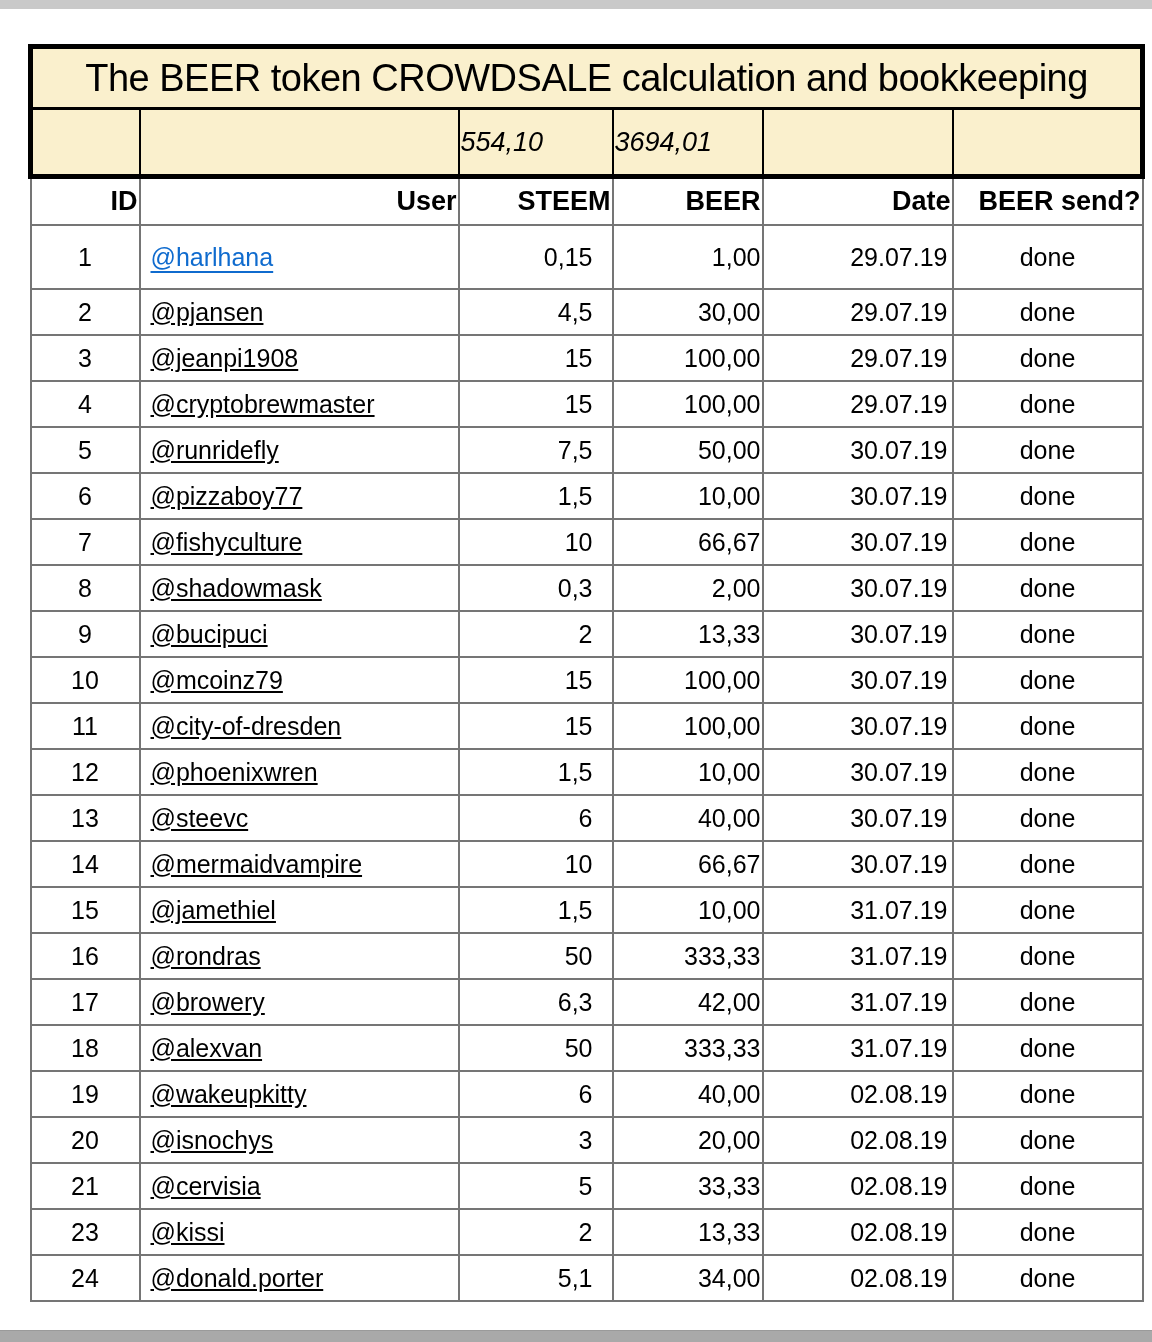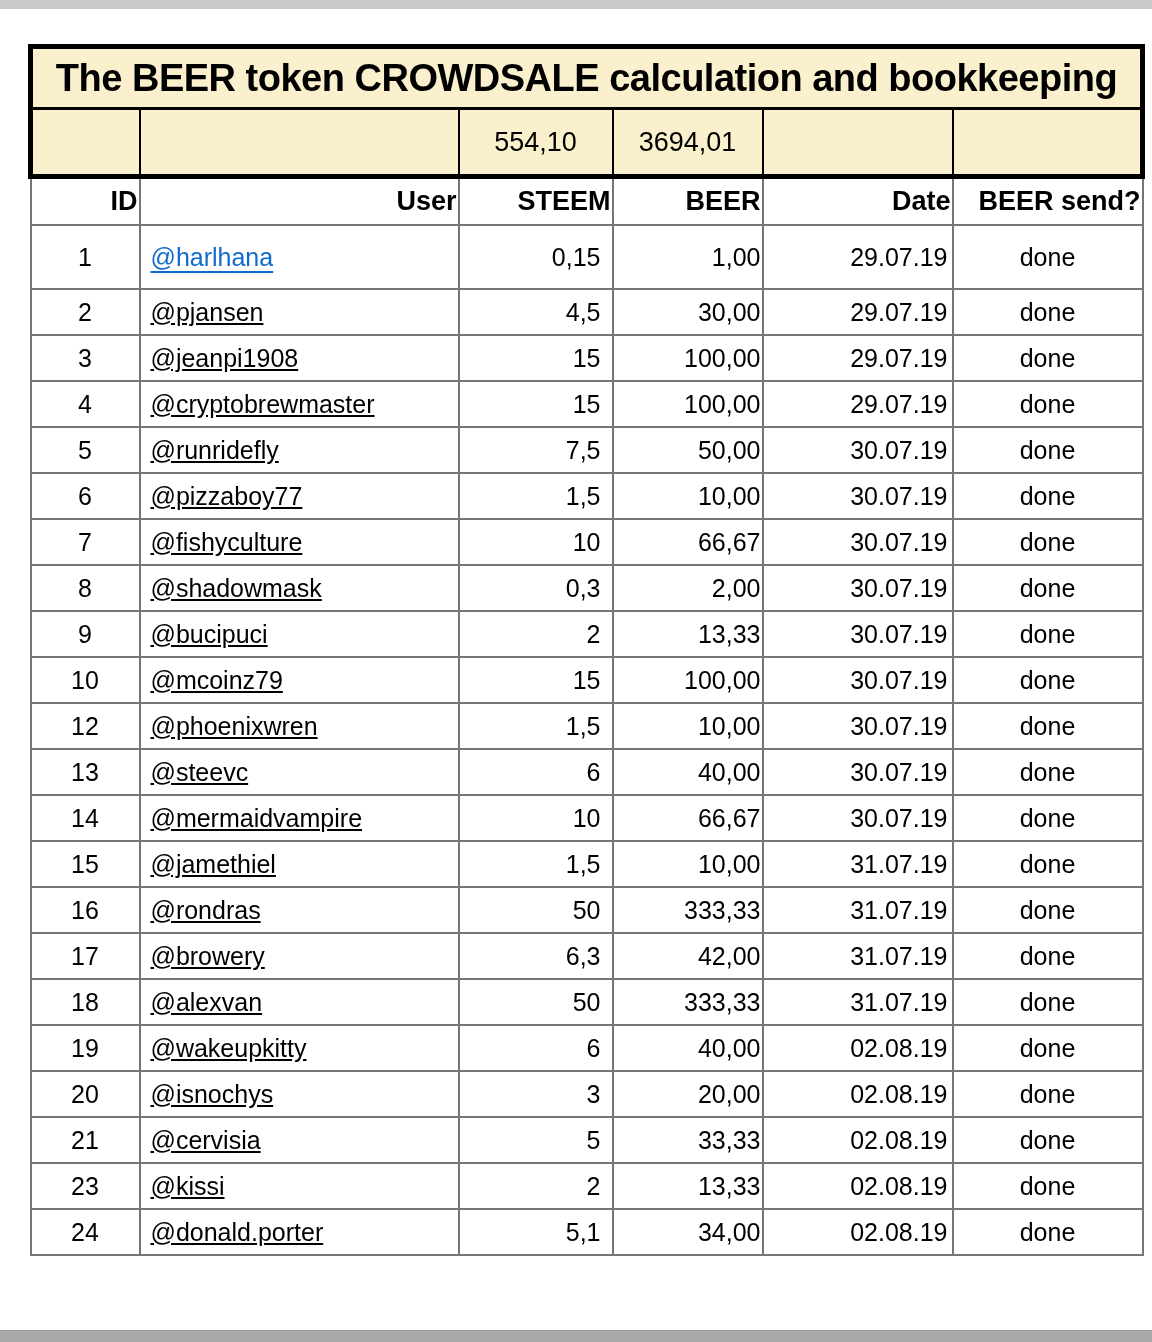--- a/index.html
+++ b/index.html
@@ -44,34 +44,34 @@
   td.c-title {
     height: 56px;
     background: var(--title-bg, #FAF0CD);
     border-top: 5px solid var(--heavy-line, #000);
     border-left: 5px solid var(--heavy-line, #000);
     border-right: 5px solid var(--heavy-line, #000);
     border-bottom: 3px solid var(--heavy-line, #000);
     text-align: center;
     vertical-align: middle;
     font-size: 38px;
-    font-weight: 700;
+    font-weight: 400;
     letter-spacing: -0.5px;
   }
   
   td.s-cell {
     height: 62px;
     background: var(--title-bg, #FAF0CD);
     border-top: 3px solid var(--heavy-line, #000);
     border-bottom: 5px solid var(--heavy-line, #000);
     border-left: 2px solid var(--heavy-line, #000);
     border-right: 2px solid var(--heavy-line, #000);
-    text-align: center;
     vertical-align: middle;
     font-size: 27px;
+    font-style: italic;
   }
   td.s-first { border-left: 5px solid var(--heavy-line, #000); }
   td.s-last  { border-right: 5px solid var(--heavy-line, #000); }
   
   tr.hdr th {
     height: 43px;
     border: 2px solid var(--grid-line, #757575);
     font-size: 27px;
     font-weight: bold;
     text-align: right;
@@ -92,21 +92,21 @@
     font-size: 25px;
     vertical-align: middle;
     background: #fff;
     overflow: hidden;
     white-space: nowrap;
   }
   tr.row-first td { height: 60px; }
   td.c-id    { text-align: center; }
   td.c-user  { text-align: left; padding-left: 10px; text-decoration: underline; }
   td.c-steem {
-    text-align: right; padding-right: 11px;
+    text-align: right; padding-right: 19px;
     background: var(--steem-cell-bg, #D9E1F2);
   }
   td.c-beer  {
     text-align: right; 
     background: var(--beer-cell-bg, #FFE699);
   }
   td.c-date  { text-align: right; padding-right: 4px; margin-left: 31px; }
   td.c-send  {
     text-align: center;
     background: var(--send-cell-bg, #E2EFDA);
@@ -230,20 +230,28 @@
   </tr>
         <tr class="row">
     <td class="c-id">10</td>
     <td class="c-user">@mcoinz79</td>
     <td class="c-steem">15</td>
     <td class="c-beer">100,00</td>
     <td class="c-date">30.07.19</td>
     <td class="c-send">done</td>
   </tr>
         <tr class="row">
+    <td class="c-id">11</td>
+    <td class="c-user">@city-of-dresden</td>
+    <td class="c-steem">15</td>
+    <td class="c-beer">100,00</td>
+    <td class="c-date">30.07.19</td>
+    <td class="c-send">done</td>
+  </tr>
+        <tr class="row">
     <td class="c-id">12</td>
     <td class="c-user">@phoenixwren</td>
     <td class="c-steem">1,5</td>
     <td class="c-beer">10,00</td>
     <td class="c-date">30.07.19</td>
     <td class="c-send">done</td>
   </tr>
         <tr class="row">
     <td class="c-id">13</td>
     <td class="c-user">@steevc</td>

